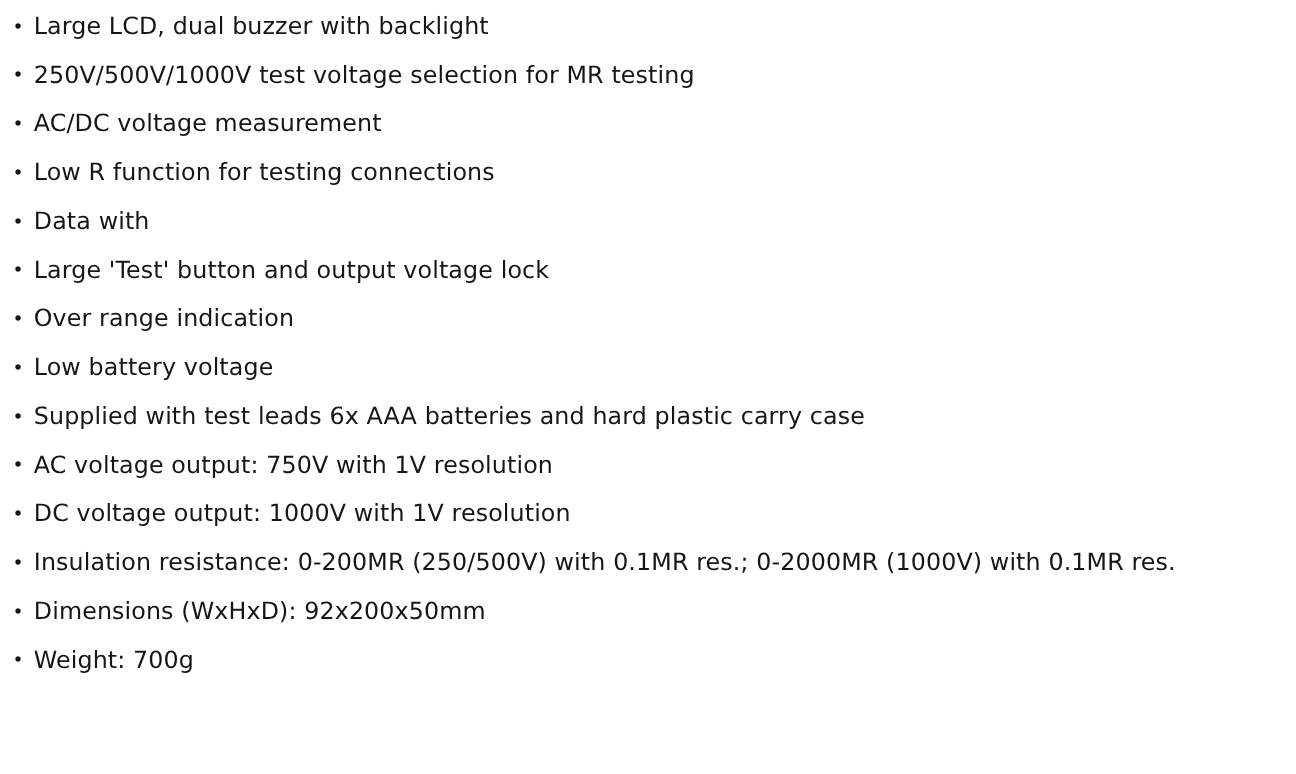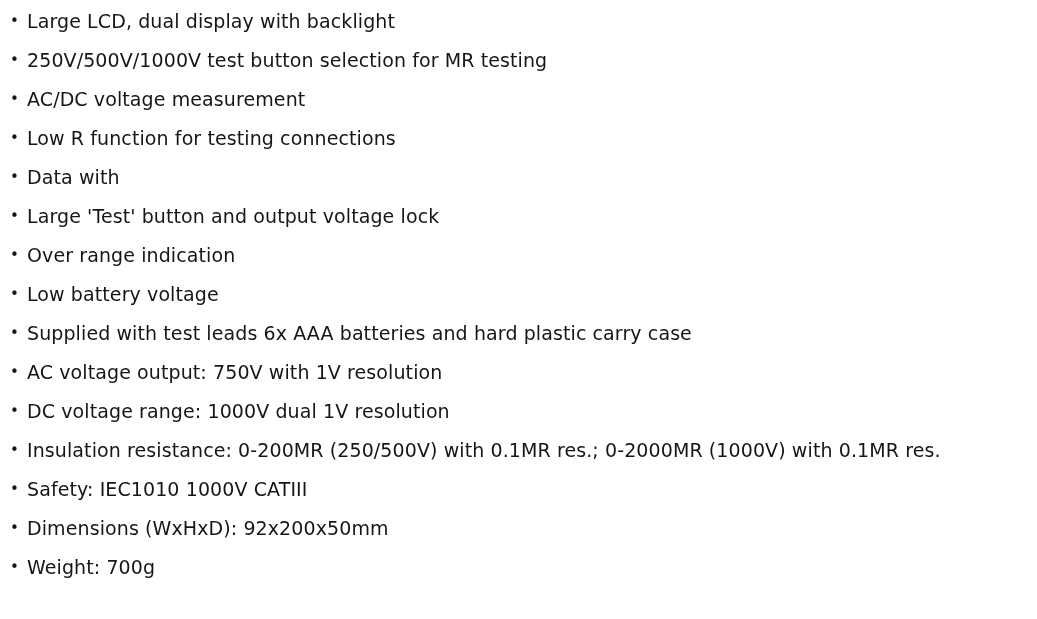--- a/index.html
+++ b/index.html
@@ -35,28 +35,27 @@
     top: 0;
     font-size: 15px;
     line-height: 39px;
     color: #161616;
   }
 </style>
 </head>
 <body>
 
 <ul class="feature-list">
-  <li class="feature-item">Large LCD, dual display with backlight</li>
-  <li class="feature-item">250V/500V/1000V test button selection for MR testing</li>
+  <li class="feature-item">Large LCD, dual buzzer with backlight</li>
+  <li class="feature-item">250V/500V/1000V test voltage selection for MR testing</li>
   <li class="feature-item">AC/DC voltage measurement</li>
   <li class="feature-item">Low R function for testing connections</li>
   <li class="feature-item">Data with</li>
   <li class="feature-item">Large 'Test' button and output voltage lock</li>
   <li class="feature-item">Over range indication</li>
   <li class="feature-item">Low battery voltage</li>
   <li class="feature-item">Supplied with test leads 6x AAA batteries and hard plastic carry case</li>
   <li class="feature-item">AC voltage output: 750V with 1V resolution</li>
-  <li class="feature-item">DC voltage range: 1000V dual 1V resolution</li>
+  <li class="feature-item">DC voltage output: 1000V with 1V resolution</li>
   <li class="feature-item">Insulation resistance: 0-200MR (250/500V) with 0.1MR res.; 0-2000MR (1000V) with 0.1MR res.</li>
-  <li class="feature-item">Safety: IEC1010 1000V CATIII</li>
   <li class="feature-item">Dimensions (WxHxD): 92x200x50mm</li>
   <li class="feature-item">Weight: 700g</li>
 </ul>
 
 </body></html>

